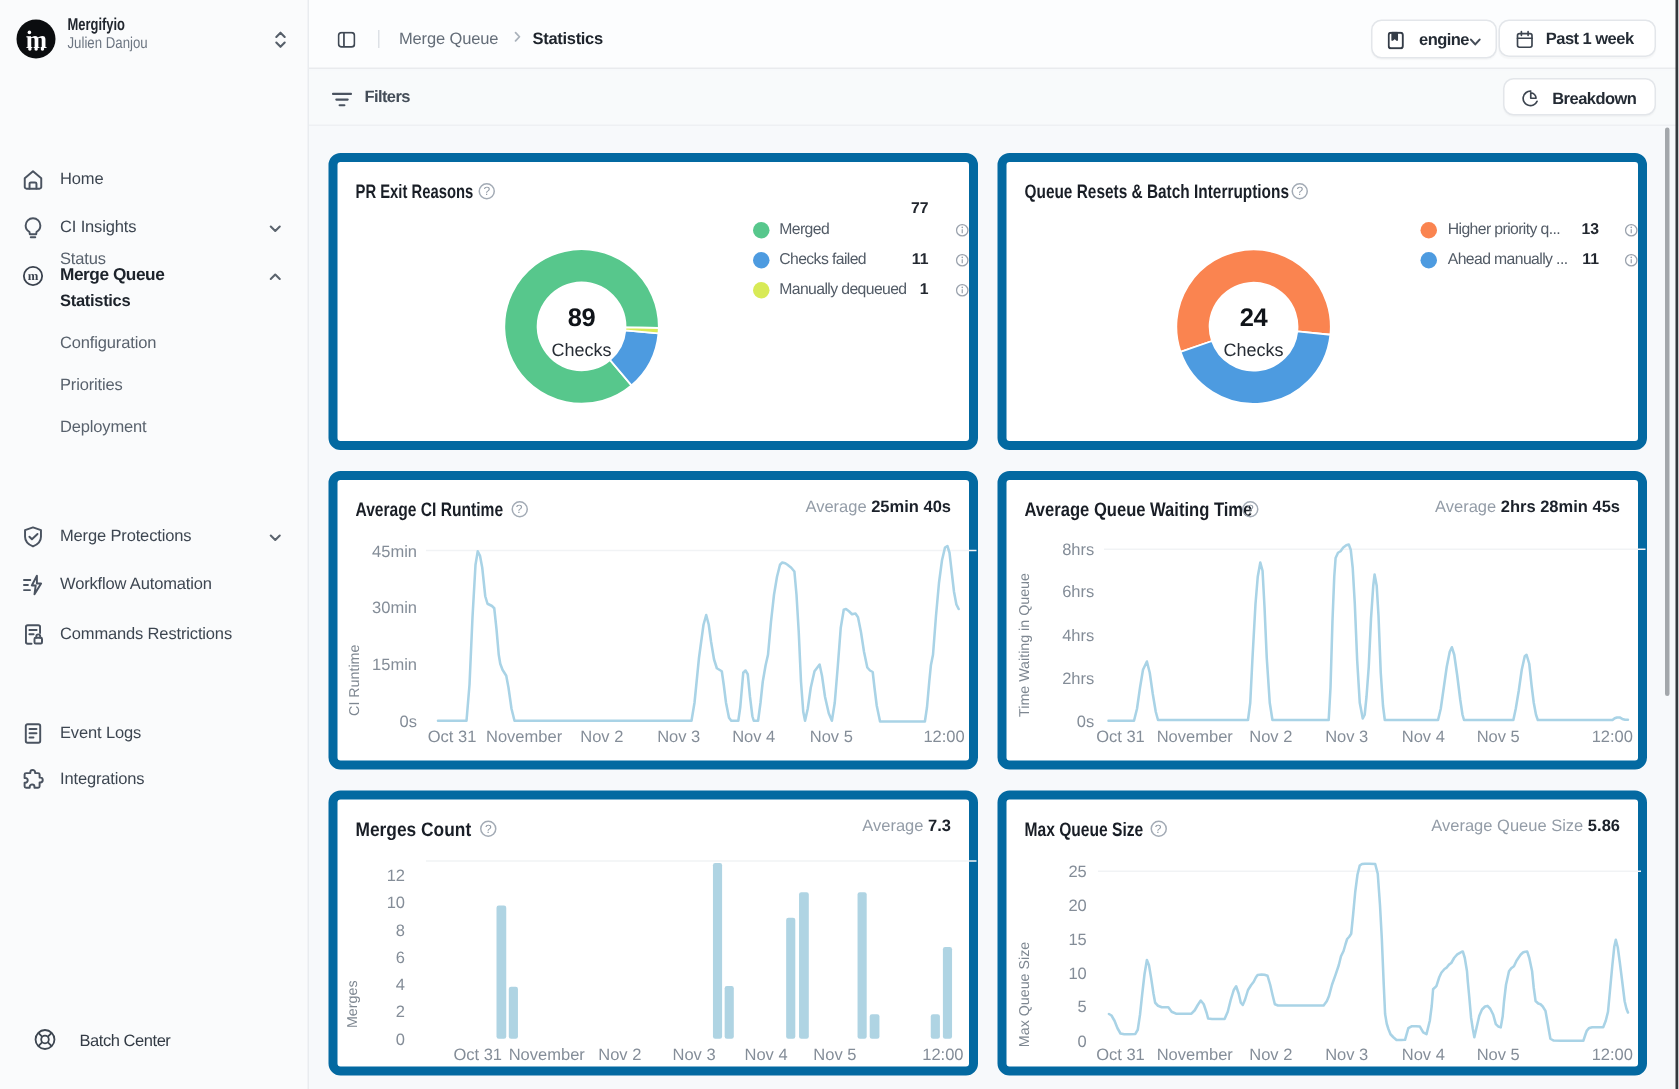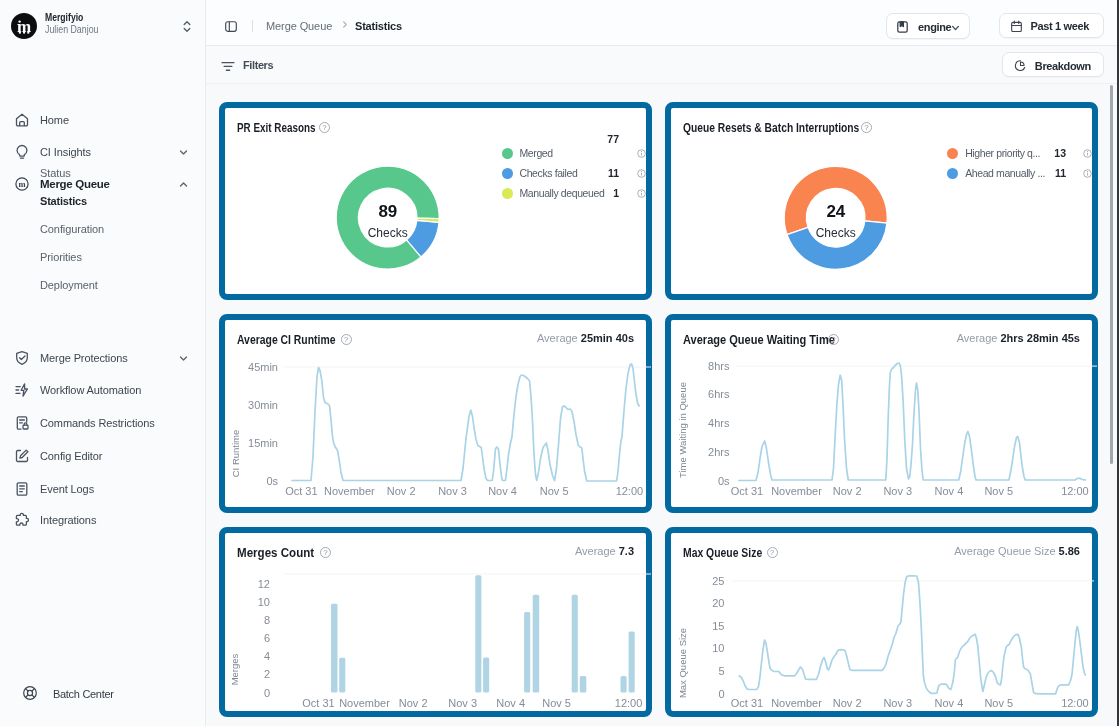--- a/index.html
+++ b/index.html
@@ -88,27 +88,20 @@
   <div class="navitem" style="top:370px;">
       <svg class="ic" width="16" height="16" viewBox="0 0 16 16" fill="none" stroke="#4a5360" stroke-width="1.3" stroke-linecap="round" stroke-linejoin="round">
         <path d="M12.7 7 V3 a1.2 1.2 0 0 0 -1.2 -1.2 H4.5 A1.2 1.2 0 0 0 3.3 3 v10 a1.2 1.2 0 0 0 1.2 1.2 H7"></path>
         <path d="M5.6 5 h4.8"></path>
         <path d="M5.6 7.8 h2.8"></path>
         <rect x="9" y="10.2" width="5" height="3.8" rx="0.8"></rect>
         <path d="M10.2 10.2 V9.2 a1.3 1.3 0 0 1 2.6 0 v1"></path>
       </svg>
       <span class="tx" style="">Commands Restrictions</span>
     </div>
-  <div class="navitem" style="top:402.5px;">
-      <svg class="ic" width="16" height="16" viewBox="0 0 16 16" fill="none" stroke="#4a5360" stroke-width="1.3" stroke-linecap="round" stroke-linejoin="round">
-        <path d="M13.5 9.5 V12.3 a1.2 1.2 0 0 1 -1.2 1.2 H3.7 a1.2 1.2 0 0 1 -1.2 -1.2 V3.7 a1.2 1.2 0 0 1 1.2 -1.2 H6.5"></path>
-        <path d="M12.2 2.1 l1.7 1.7 L8.2 9.5 l-2.3 0.6 0.6 -2.3 Z"></path>
-      </svg>
-      <span class="tx" style="">Config Editor</span>
-    </div>
   <div class="navitem" style="top:435.5px;">
       <svg class="ic" width="16" height="16" viewBox="0 0 16 16" fill="none" stroke="#4a5360" stroke-width="1.3" stroke-linecap="round" stroke-linejoin="round">
         <rect x="3.2" y="1.8" width="9.6" height="12.4" rx="1.2"></rect>
         <path d="M5.7 5 h4.6"></path>
         <path d="M5.7 7.8 h4.6"></path>
         <path d="M5.7 10.6 h2.6"></path>
       </svg>
       <span class="tx" style="">Event Logs</span>
     </div>
   <div class="navitem" style="top:467px;">
@@ -133,21 +126,21 @@
   <svg style="position:absolute;left:19px;top:20.5px;" width="12" height="11" viewBox="0 0 12 11" fill="none" stroke="#3f4854" stroke-width="1.15">
       <rect x="0.7" y="0.7" width="10.6" height="9.6" rx="2"></rect>
       <path d="M4.3 0.7 V10.3"></path>
     </svg>
   <div style="position:absolute;left:46px;top:20px;width:1px;height:12px;background:#dde1e6;"></div>
   <div style="position:absolute;left:60px;top:19.5px;font-size:11px;color:#646d78;letter-spacing:-0.1px;">Merge Queue</div>
   <svg style="position:absolute;left:135px;top:20px;" width="8" height="9" viewBox="0 0 8 9" fill="none" stroke="#aab2bb" stroke-width="1.2" stroke-linecap="round" stroke-linejoin="round">
       <path d="M2.7 1.8 L5.3 4.5 L2.7 7.2"></path>
     </svg>
   <div style="position:absolute;left:149px;top:19.5px;font-size:11px;font-weight:bold;color:#1d232b;letter-spacing:-0.2px;">Statistics</div>
-  <div class="btn" style="left:680px;top:13px;width:84px;height:25.5px;">
+  <div class="btn" style="left:708px;top:13px;width:84px;height:25.5px;">
     <svg style="position:absolute;left:10px;top:7px;" width="11" height="12" viewBox="0 0 11 12" fill="none" stroke="#343c47" stroke-width="1.25" stroke-linejoin="round">
         <rect x="0.8" y="0.8" width="9.4" height="10.4" rx="1.6"></rect>
         <path d="M3.2 0.8 V5.6 l1.6 -1.2 L6.4 5.6 V0.8 Z" fill="#343c47"></path>
       </svg>
     <span style="left:31px;top:6.5px;">engine</span>
     <svg style="position:absolute;right:9.5px;top:11px;" width="9" height="7" viewBox="0 0 9 7" fill="none" stroke="#454d58" stroke-width="1.4" stroke-linecap="round" stroke-linejoin="round">
         <path d="M1.6 1.4 L4.5 4.6 L7.4 1.4"></path>
       </svg>
   </div>
   <div class="btn" style="left:793px;top:12.5px;width:104.5px;height:25.5px;">

